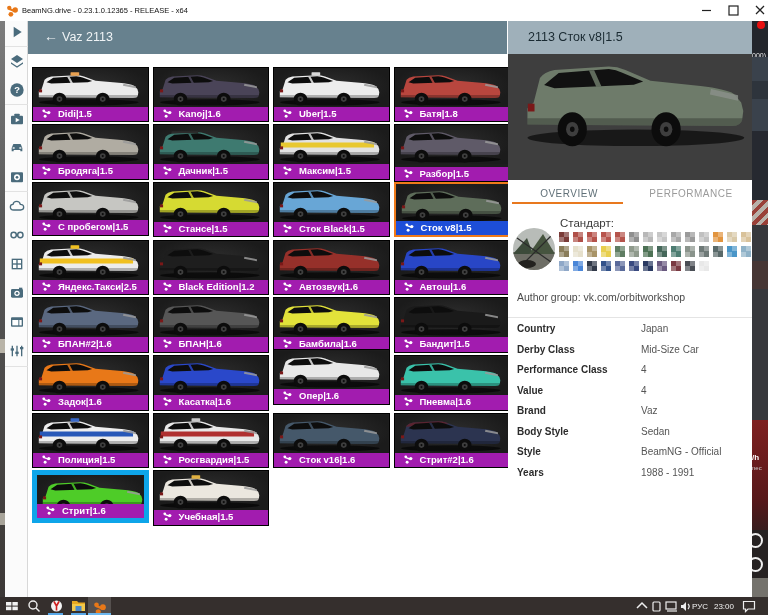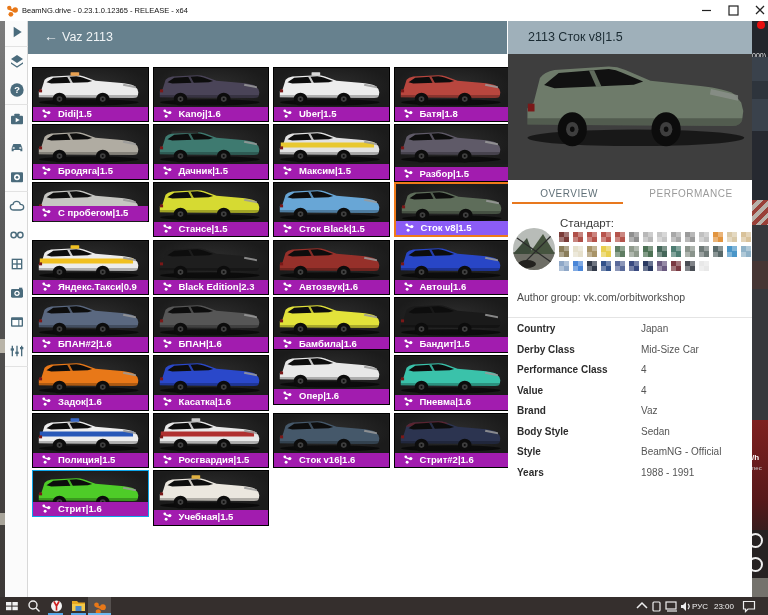--- a/index.html
+++ b/index.html
@@ -28,21 +28,21 @@
 
 
 #gridbg { left:28px; top:54px; width:480px; height:543px; background:#fff; }
 .card { position:absolute; background:#1d1d1d; }
 .cimg { position:absolute; left:1px; top:1px; right:1px; height:38px;
   background:radial-gradient(ellipse at 50% 45%, #2e2e2e 0%, #1b1b1b 75%); }
 .cimg svg { position:absolute; left:0; top:0; }
 .lab { position:absolute; left:0; bottom:0; width:100%; height:14.5px; background:#a21caf;
   color:#fff; font-size:9.5px; font-weight:bold; line-height:14.5px; white-space:nowrap; }
 .lab svg { vertical-align:-2px; margin-left:8px; margin-right:6px; }
-.lab.sel { background:#8b5cf6; }
+.lab.sel { background:#1d4ed8; }
 
 
 #rpanel { left:508px; top:21px; width:244px; height:576px; background:#fff; }
 #rheader { position:absolute; left:0; top:0; width:244px; height:33px; background:#9fb0ba; }
 #rheader .t { position:absolute; left:13px; top:9px; font-size:12.5px; color:#1a2a32;margin-left:7px; }
 #rimg { position:absolute; left:0; top:33px; width:244px; height:126px; background:#3e3e3e; overflow:hidden; }
 #rimg svg { position:absolute; left:9px; top:-4px; }
 .tab { position:absolute; top:167px; width:122px; text-align:center; font-size:10px;
   letter-spacing:0.5px; color:#607078; }
 #tabline { position:absolute; left:4px; top:181px; width:111px; height:2px; background:#e8781e; }
@@ -360,21 +360,21 @@
           <circle cx="71.5" cy="32.5" r="1.1" fill="#0c0c0c"></circle>
         </svg>
       </div>
       <div class="lab"><svg width="11" height="11" viewBox="0 0 24 24" fill="#fff">
           <circle cx="6" cy="6" r="3"></circle>
           <circle cx="17" cy="10" r="3.6"></circle>
           <circle cx="9" cy="18" r="3.2"></circle>
           <rect x="6" y="6" width="11" height="3" transform="rotate(20 6 6)"></rect>
         </svg><span>Разбор|1.5</span></div>
     </div>
-<div class="card" style="left:32.0px;top:181.9px;width:116.5px;height:40px;border:1px solid #000;">
+<div class="card" style="left:32.0px;top:181.9px;width:116.5px;height:54px;border:1px solid #000;">
       <div class="cimg">
         <svg width="112.5" height="38.0" viewBox="0 0 117 41" preserveAspectRatio="none">
           <ellipse cx="57" cy="36" rx="52" ry="3.4" fill="#000" opacity="0.6"></ellipse>
           <path d="M5,30.5 L5,24 L8,21.5 L11,11.5 Q13,9 18,8.2 L44,6.8 Q48,6.8 52,8.2 L64,12.6 L88,14.8 Q100,16 104,18 L107.5,21.5 L108.5,25 L108,28.5 Q107.5,31.2 103,31.2 L30,30.7 Z" fill="#c6c6c2"></path>
           <path d="M5,28 L108.2,28 L108,28.5 Q107.5,31.2 103,31.2 L30,30.7 L5,30.5 Z" fill="#000" opacity="0.25"></path>
           <path d="M13,14.3 L20,9.4 L44,7.8 Q47.5,8 50.5,9.3 L60.5,12.9 L56,14.2 L18,15.7 Z" fill="#0d0d0d"></path>
           <path d="M37,8.3 L40.5,15 L38,15.1 L34.5,8.4 Z" fill="#c6c6c2" opacity="0.85"></path>
           <rect x="5.2" y="22" width="3.2" height="3.2" fill="#7a1818"></rect>
           <path d="M93,16 L106,18.6 L106,20.8 L92.5,18.2 Z" fill="#9a9a9a" opacity="0.85"></path>
           <circle cx="26.5" cy="32.5" r="7" fill="#0c0c0c"></circle>
@@ -485,21 +485,21 @@
           <circle cx="71.5" cy="32.5" r="7" fill="#0c0c0c"></circle>
           <circle cx="71.5" cy="32.5" r="3" fill="#3e3e3e"></circle>
           <circle cx="71.5" cy="32.5" r="1.1" fill="#0c0c0c"></circle>
         </svg>
       </div>
       <div class="lab"><svg width="11" height="11" viewBox="0 0 24 24" fill="#fff">
           <circle cx="6" cy="6" r="3"></circle>
           <circle cx="17" cy="10" r="3.6"></circle>
           <circle cx="9" cy="18" r="3.2"></circle>
           <rect x="6" y="6" width="11" height="3" transform="rotate(20 6 6)"></rect>
-        </svg><span>Яндекс.Такси|0.9</span></div>
+        </svg><span>Яндекс.Такси|2.5</span></div>
     </div>
 <div class="card" style="left:152.5px;top:239.60000000000002px;width:116.5px;height:55.5px;border:1px solid #000;">
       <div class="cimg">
         <svg width="112.5" height="38.0" viewBox="0 0 117 41" preserveAspectRatio="none">
           <ellipse cx="57" cy="36" rx="52" ry="3.4" fill="#000" opacity="0.6"></ellipse>
           <path d="M5,30.5 L5,24 L8,21.5 L11,11.5 Q13,9 18,8.2 L44,6.8 Q48,6.8 52,8.2 L64,12.6 L88,14.8 Q100,16 104,18 L107.5,21.5 L108.5,25 L108,28.5 Q107.5,31.2 103,31.2 L30,30.7 Z" fill="#1e1e1e"></path>
           <path d="M5,28 L108.2,28 L108,28.5 Q107.5,31.2 103,31.2 L30,30.7 L5,30.5 Z" fill="#000" opacity="0.25"></path>
           <path d="M13,14.3 L20,9.4 L44,7.8 Q47.5,8 50.5,9.3 L60.5,12.9 L56,14.2 L18,15.7 Z" fill="#0d0d0d"></path>
           <path d="M37,8.3 L40.5,15 L38,15.1 L34.5,8.4 Z" fill="#1e1e1e" opacity="0.85"></path>
           <rect x="5.2" y="22" width="3.2" height="3.2" fill="#7a1818"></rect>
@@ -510,21 +510,21 @@
           <circle cx="71.5" cy="32.5" r="7" fill="#0c0c0c"></circle>
           <circle cx="71.5" cy="32.5" r="3" fill="#3e3e3e"></circle>
           <circle cx="71.5" cy="32.5" r="1.1" fill="#0c0c0c"></circle>
         </svg>
       </div>
       <div class="lab"><svg width="11" height="11" viewBox="0 0 24 24" fill="#fff">
           <circle cx="6" cy="6" r="3"></circle>
           <circle cx="17" cy="10" r="3.6"></circle>
           <circle cx="9" cy="18" r="3.2"></circle>
           <rect x="6" y="6" width="11" height="3" transform="rotate(20 6 6)"></rect>
-        </svg><span>Black Edition|2.3</span></div>
+        </svg><span>Black Edition|1.2</span></div>
     </div>
 <div class="card" style="left:273.0px;top:239.60000000000002px;width:116.5px;height:55.5px;border:1px solid #000;">
       <div class="cimg">
         <svg width="112.5" height="38.0" viewBox="0 0 117 41" preserveAspectRatio="none">
           <ellipse cx="57" cy="36" rx="52" ry="3.4" fill="#000" opacity="0.6"></ellipse>
           <path d="M5,30.5 L5,24 L8,21.5 L11,11.5 Q13,9 18,8.2 L44,6.8 Q48,6.8 52,8.2 L64,12.6 L88,14.8 Q100,16 104,18 L107.5,21.5 L108.5,25 L108,28.5 Q107.5,31.2 103,31.2 L30,30.7 Z" fill="#96302a"></path>
           <path d="M5,28 L108.2,28 L108,28.5 Q107.5,31.2 103,31.2 L30,30.7 L5,30.5 Z" fill="#000" opacity="0.25"></path>
           <path d="M13,14.3 L20,9.4 L44,7.8 Q47.5,8 50.5,9.3 L60.5,12.9 L56,14.2 L18,15.7 Z" fill="#0d0d0d"></path>
           <path d="M37,8.3 L40.5,15 L38,15.1 L34.5,8.4 Z" fill="#96302a" opacity="0.85"></path>
           <rect x="5.2" y="22" width="3.2" height="3.2" fill="#7a1818"></rect>
@@ -867,21 +867,21 @@
           <circle cx="71.5" cy="32.5" r="1.1" fill="#0c0c0c"></circle>
         </svg>
       </div>
       <div class="lab"><svg width="11" height="11" viewBox="0 0 24 24" fill="#fff">
           <circle cx="6" cy="6" r="3"></circle>
           <circle cx="17" cy="10" r="3.6"></circle>
           <circle cx="9" cy="18" r="3.2"></circle>
           <rect x="6" y="6" width="11" height="3" transform="rotate(20 6 6)"></rect>
         </svg><span>Стрит#2|1.6</span></div>
     </div>
-<div class="card" style="left:32.0px;top:470.40000000000003px;width:116.5px;height:47px;border:1px solid #0ea5e9;">
+<div class="card" style="left:32.0px;top:470.40000000000003px;width:116.5px;height:53px;border:5px solid #0ea5e9;">
       <div class="cimg">
         <svg width="112.5" height="38.0" viewBox="0 0 117 41" preserveAspectRatio="none">
           <ellipse cx="57" cy="36" rx="52" ry="3.4" fill="#000" opacity="0.6"></ellipse>
           <path d="M5,30.5 L5,24 L8,21.5 L11,11.5 Q13,9 18,8.2 L44,6.8 Q48,6.8 52,8.2 L64,12.6 L88,14.8 Q100,16 104,18 L107.5,21.5 L108.5,25 L108,28.5 Q107.5,31.2 103,31.2 L30,30.7 Z" fill="#4ecc28"></path>
           <path d="M5,28 L108.2,28 L108,28.5 Q107.5,31.2 103,31.2 L30,30.7 L5,30.5 Z" fill="#000" opacity="0.25"></path>
           <path d="M13,14.3 L20,9.4 L44,7.8 Q47.5,8 50.5,9.3 L60.5,12.9 L56,14.2 L18,15.7 Z" fill="#0d0d0d"></path>
           <path d="M37,8.3 L40.5,15 L38,15.1 L34.5,8.4 Z" fill="#4ecc28" opacity="0.85"></path>
           <rect x="5.2" y="22" width="3.2" height="3.2" fill="#7a1818"></rect>
           <path d="M93,16 L106,18.6 L106,20.8 L92.5,18.2 Z" fill="#9a9a9a" opacity="0.85"></path>
           <circle cx="26.5" cy="32.5" r="7" fill="#0c0c0c"></circle>

